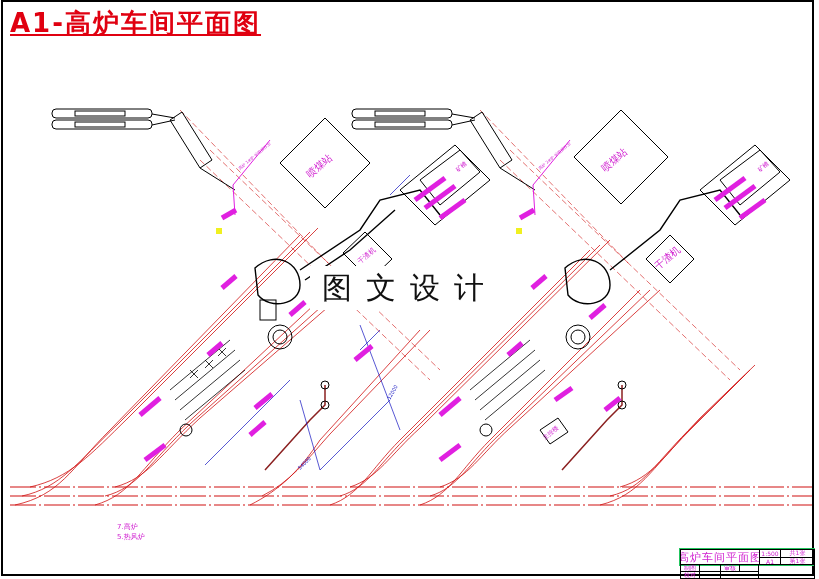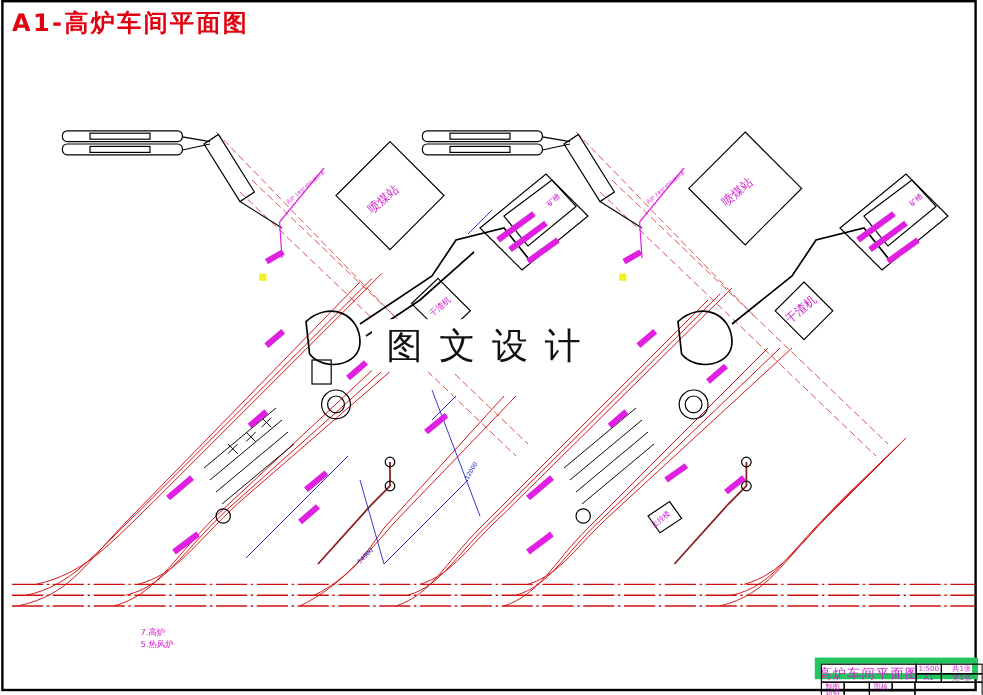--- a/index.html
+++ b/index.html
@@ -1,22 +1,22 @@
 <!DOCTYPE html>
 <html><head>
 <meta charset="utf-8">
 <style>
   html,body{margin:0;padding:0;background:#fff;}
   body{width:819px;height:579px;position:relative;overflow:hidden;font-family:"DejaVu Sans",sans-serif;}
   .frame{position:absolute;left:1px;top:0;width:813px;height:576px;border:2px solid #000;box-sizing:border-box;}
-  .title{position:absolute;left:10px;top:6px;color:#e00010;font-size:20px;font-weight:bold;letter-spacing:2px;font-family:"DejaVu Sans",sans-serif;}
+  .title{position:absolute;left:10px;top:6px;color:#e00010;font-size:26px;font-weight:bold;letter-spacing:2px;font-family:"DejaVu Sans",sans-serif;text-decoration:underline;}
   svg.drawing{position:absolute;left:0;top:0;}
   .watermark{position:absolute;left:310px;top:266px;width:200px;height:44px;background:#fff;display:flex;align-items:center;justify-content:center;font-family:"DejaVu Serif",serif;font-size:30px;letter-spacing:14px;color:#111;}
   .legend{position:absolute;left:117px;top:522px;color:#d020d0;font-size:7px;line-height:10px;}
-  .tb{position:absolute;left:679px;top:548px;width:136px;height:18px;border:5px solid #22c55e;box-sizing:border-box;font-size:6px;color:#d020d0;}
+  .tb{position:absolute;left:679px;top:548px;width:136px;height:18px;border:1px solid #22c55e;box-sizing:border-box;font-size:6px;color:#d020d0;}
   .tb .cell{position:absolute;border:1px solid #000;box-sizing:border-box;display:flex;align-items:center;justify-content:center;white-space:nowrap;overflow:hidden;}
   .tb .big{font-size:11px;letter-spacing:1px;}
 </style>
 </head>
 <body>
 
 <div class="frame"></div>
 
 <div class="title">A1-高炉车间平面图</div>
 

